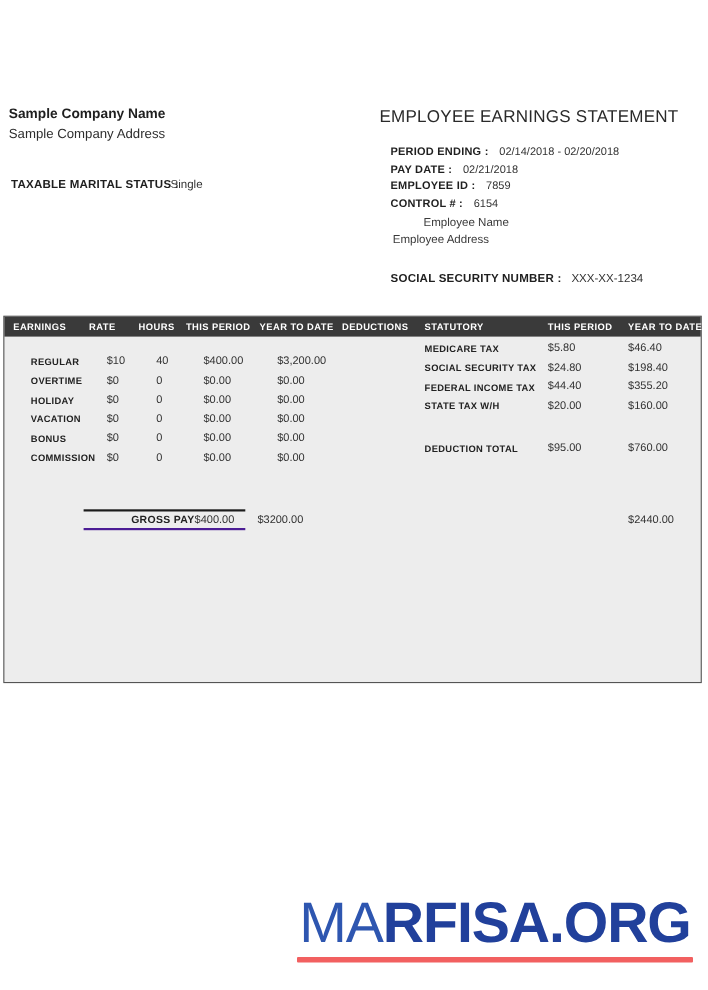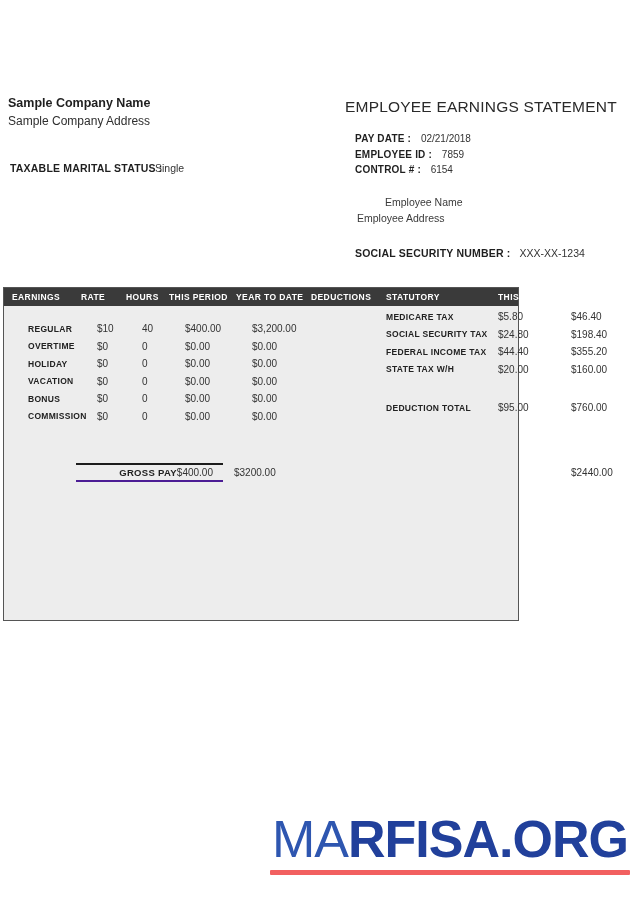--- a/index.html
+++ b/index.html
@@ -30,21 +30,21 @@
 
   .emp-name { left: 357px; top: 196px; font-size: 10.5px; color: #3a3a3a; padding-left: 28px; }
   .emp-addr { left: 357px; top: 212px; font-size: 10.5px; color: #3a3a3a; }
 
   .ssn { left: 355px; top: 247px; font-size: 10.5px; white-space: nowrap; }
   .ssn .lbl { font-weight: 700; letter-spacing: .2px; color: #1f1f1f; }
   .ssn .val { font-weight: 400; color: #333; margin-left: 6px; }
 
   
   .paytable {
-    left: 3px; top: 287px; width: 516px; height: 334px;
+    left: 3px; top: 287px; width: 635px; height: 334px;
     background: #ededed;
     border: 1px solid #555555;
   }
   .thead {
     position: absolute; left: 0; top: 0; width: 100%; height: 18px;
     background: #3a3a3a;
     display: grid;
     grid-template-columns: 69px 45px 43px 67px 75px 75px 112px 73px auto;
     align-items: center;
     padding-left: 8px;
@@ -114,20 +114,24 @@
 <div class="abs company-address">Sample Company Address</div>
 
 <div class="abs marital">
   <span class="lbl">TAXABLE MARITAL STATUS :</span>
   <span class="val">Single</span>
 </div>
 
 <div class="abs stmt-title">EMPLOYEE EARNINGS STATEMENT</div>
 
 <div class="abs stmt-fields">
+  <div class="stmt-field">
+    <span class="lbl">PERIOD ENDING :</span>
+    <span class="val">02/14/2018 - 02/20/2018</span>
+  </div>
   <div class="stmt-field">
     <span class="lbl">PAY DATE :</span>
     <span class="val">02/21/2018</span>
   </div>
   <div class="stmt-field">
     <span class="lbl">EMPLOYEE ID :</span>
     <span class="val">7859</span>
   </div>
   <div class="stmt-field">
     <span class="lbl">CONTROL # :</span>

